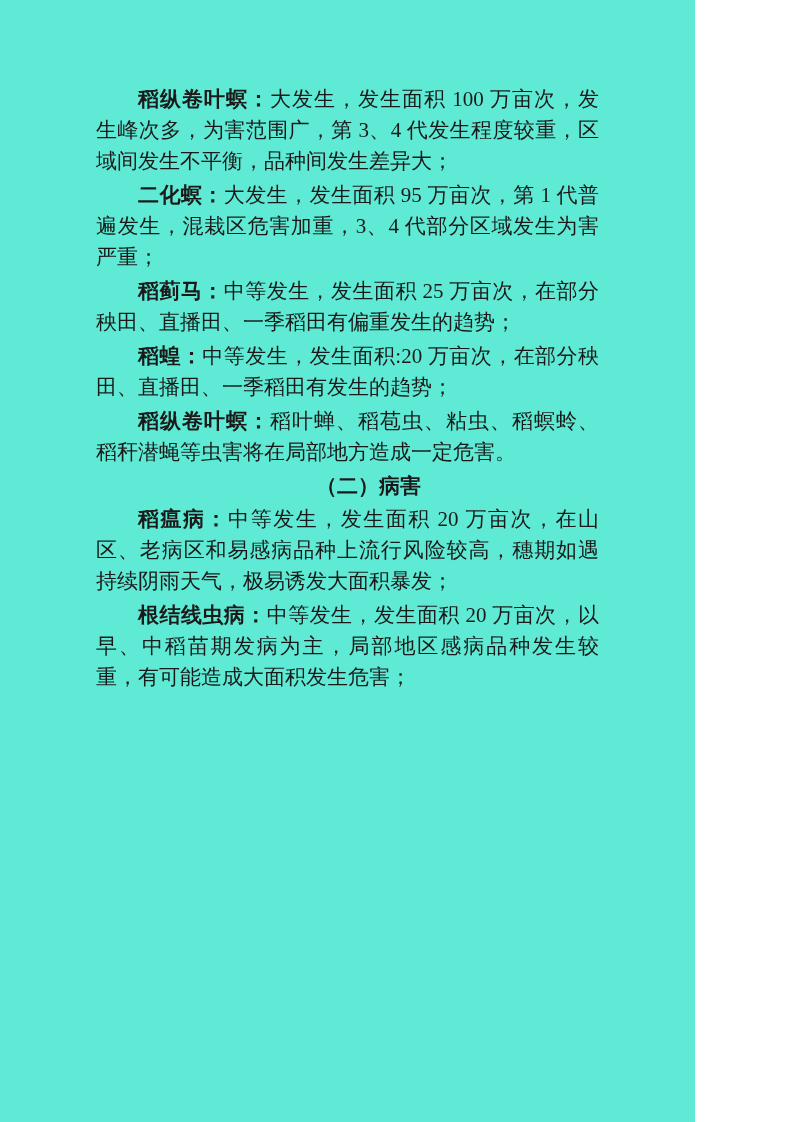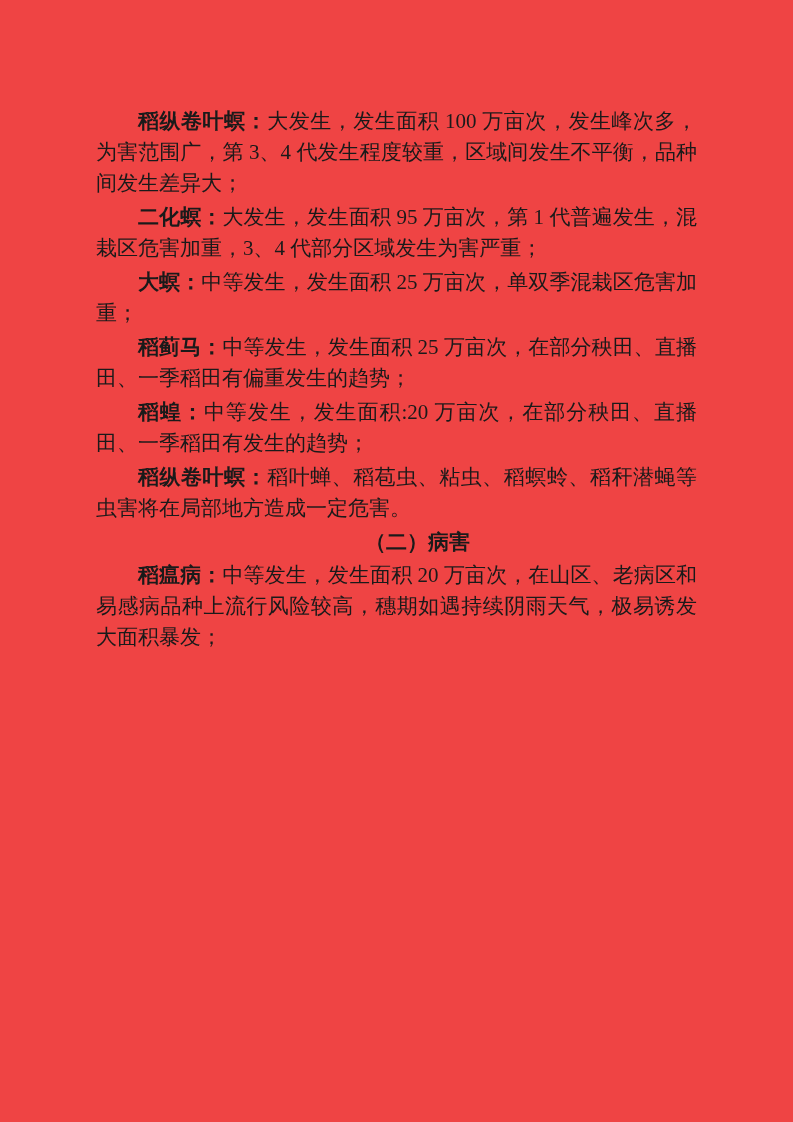--- a/index.html
+++ b/index.html
@@ -3,24 +3,24 @@
 <meta charset="utf-8">
 <style>
   html, body {
     margin: 0;
     padding: 0;
     background: #ffffff;
   }
   .page {
     position: relative;
     box-sizing: border-box;
-    width: 793px;
+    width: 695px;
     height: 1122px;
-    background: #ef4444;
-    padding: 105px 96px 0 96px;
+    background: #5eead4;
+    padding: 83px 96px 0 96px;
     overflow: hidden;
     font-family: "Liberation Serif", "DejaVu Serif", serif;
   }
   .doc-para {
     margin: 0 0 2px 0;
     font-size: 21px;
     line-height: 31px;
     color: #1a1a1a;
     text-align: justify;
     text-indent: 2em;
@@ -44,28 +44,28 @@
 </head>
 <body>
 
 <div class="page">
 
   <p class="doc-para"><span class="term">稻纵卷叶螟：</span><span>大发生，发生面积 100 万亩次，发生峰次多，为害范围广，第 3、4 代发生程度较重，区域间发生不平衡，品种间发生差异大；</span></p>
 
   <p class="doc-para"><span class="term">二化螟：</span><span>大发生，发生面积 95 万亩次，第 1 代普遍发生，混栽区危害加重，3、4 代部分区域发生为害严重；</span></p>
 
 
-  <p class="doc-para"><span class="term">大螟：</span><span>中等发生，发生面积 25 万亩次，单双季混栽区危害加重；</span></p>
 
   <p class="doc-para"><span class="term">稻蓟马：</span><span>中等发生，发生面积 25 万亩次，在部分秧田、直播田、一季稻田有偏重发生的趋势；</span></p>
 
 
   <p class="doc-para"><span class="term">稻蝗：</span><span>中等发生，发生面积:20 万亩次，在部分秧田、直播田、一季稻田有发生的趋势；</span></p>
 
   <p class="doc-para"><span class="term">稻纵卷叶螟：</span><span>稻叶蝉、稻苞虫、粘虫、稻螟蛉、稻秆潜蝇等虫害将在局部地方造成一定危害。</span></p>
 
   <p class="section-heading">（二）病害</p>
 
 
   <p class="doc-para"><span class="term">稻瘟病：</span><span>中等发生，发生面积 20 万亩次，在山区、老病区和易感病品种上流行风险较高，穗期如遇持续阴雨天气，极易诱发大面积暴发；</span></p>
 
+  <p class="doc-para"><span class="term">根结线虫病：</span><span>中等发生，发生面积 20 万亩次，以早、中稻苗期发病为主，局部地区感病品种发生较重，有可能造成大面积发生危害；</span></p>
 
 </div>
 
 </body></html>

